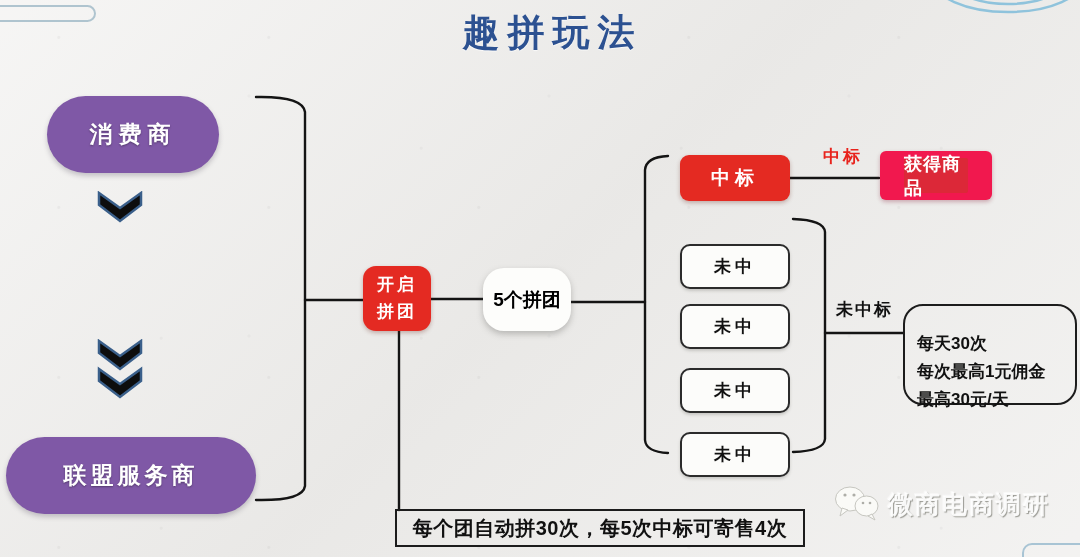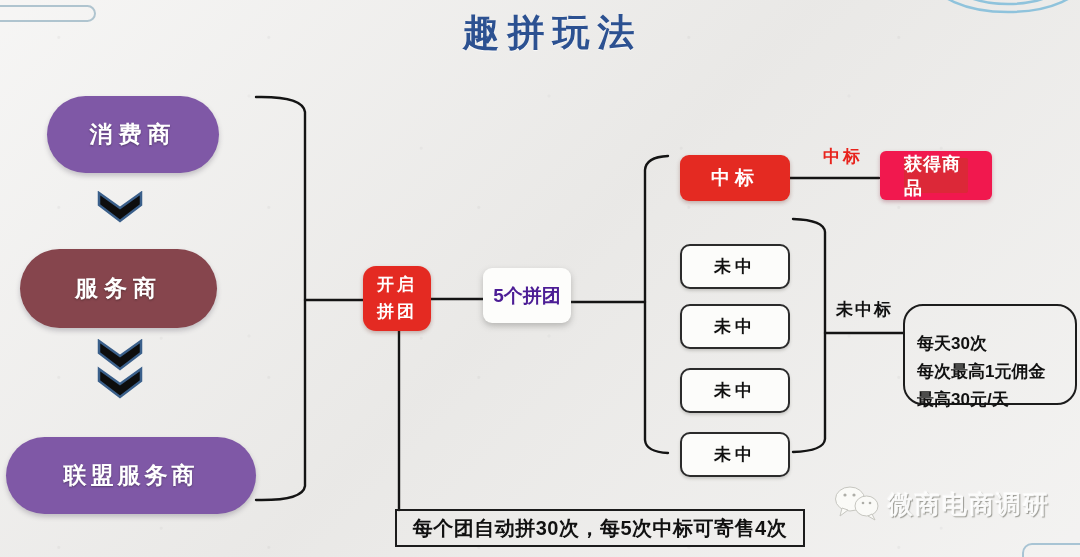--- a/index.html
+++ b/index.html
@@ -37,22 +37,22 @@
   .chev-2 { top:339px; }
   .lines-svg { position:absolute; left:0; top:0; }
   .lines-svg path { stroke:#141414; stroke-width:2.4; fill:none; stroke-linecap:round; }
   .box-open {
     position:absolute; left:363px; top:266px; width:68px; height:65px;
     background:#E42A22; border-radius:13px; color:#fff; font-weight:bold; font-size:17px;
     display:flex; flex-direction:column; align-items:center; justify-content:center;
     line-height:1.55; letter-spacing:3px; box-shadow:0 2px 4px rgba(100,30,20,0.3);
   }
   .box-groups {
-    position:absolute; left:483px; top:268px; width:88px; height:55px;
-    background:#FDFDFB; border-radius:9px; color:#4c1d95; font-weight:600; font-size:19px;
+    position:absolute; left:483px; top:268px; width:88px; height:63px;
+    background:#FDFDFB; border-radius:21px; color:#000000; font-weight:600; font-size:19px;
     display:flex; align-items:center; justify-content:center;
     box-shadow:0 3px 6px rgba(90,90,85,0.35);
   }
   .box-win {
     position:absolute; left:680px; top:155px; width:110px; height:46px;
     background:#E42A22; border-radius:9px; color:#fff; font-weight:bold; font-size:19px;
     letter-spacing:5px; display:flex; align-items:center; justify-content:center;
     box-shadow:0 2px 4px rgba(100,30,20,0.3);
   }
   .edge-label-win {
@@ -134,23 +134,20 @@
     <path d="M399,331 L399,510"></path>
   </svg>
 
   <div class="pill purple node-consumer">
     <span>消费商</span>
   </div>
   <div class="chev chev-1">
     <svg width="46" height="32" viewBox="0 0 46 32">
       <polygon points="2,2 23,17 44,2 44,14 23,30 2,14" fill="#0D0D0D" stroke="#3A5F8A" stroke-width="2.5"></polygon>
     </svg>
-  </div>
-  <div class="pill maroon node-service">
-    <span>服务商</span>
   </div>
   <div class="chev chev-2">
     <svg width="46" height="60" viewBox="0 0 46 60">
       <polygon points="2,2 23,17 44,2 44,14 23,30 2,14" fill="#0D0D0D" stroke="#3A5F8A" stroke-width="2.5"></polygon>
       <polygon points="2,30 23,45 44,30 44,42 23,58 2,42" fill="#0D0D0D" stroke="#3A5F8A" stroke-width="2.5"></polygon>
     </svg>
   </div>
   <div class="pill purple node-alliance">
     <span>联盟服务商</span>
   </div>

